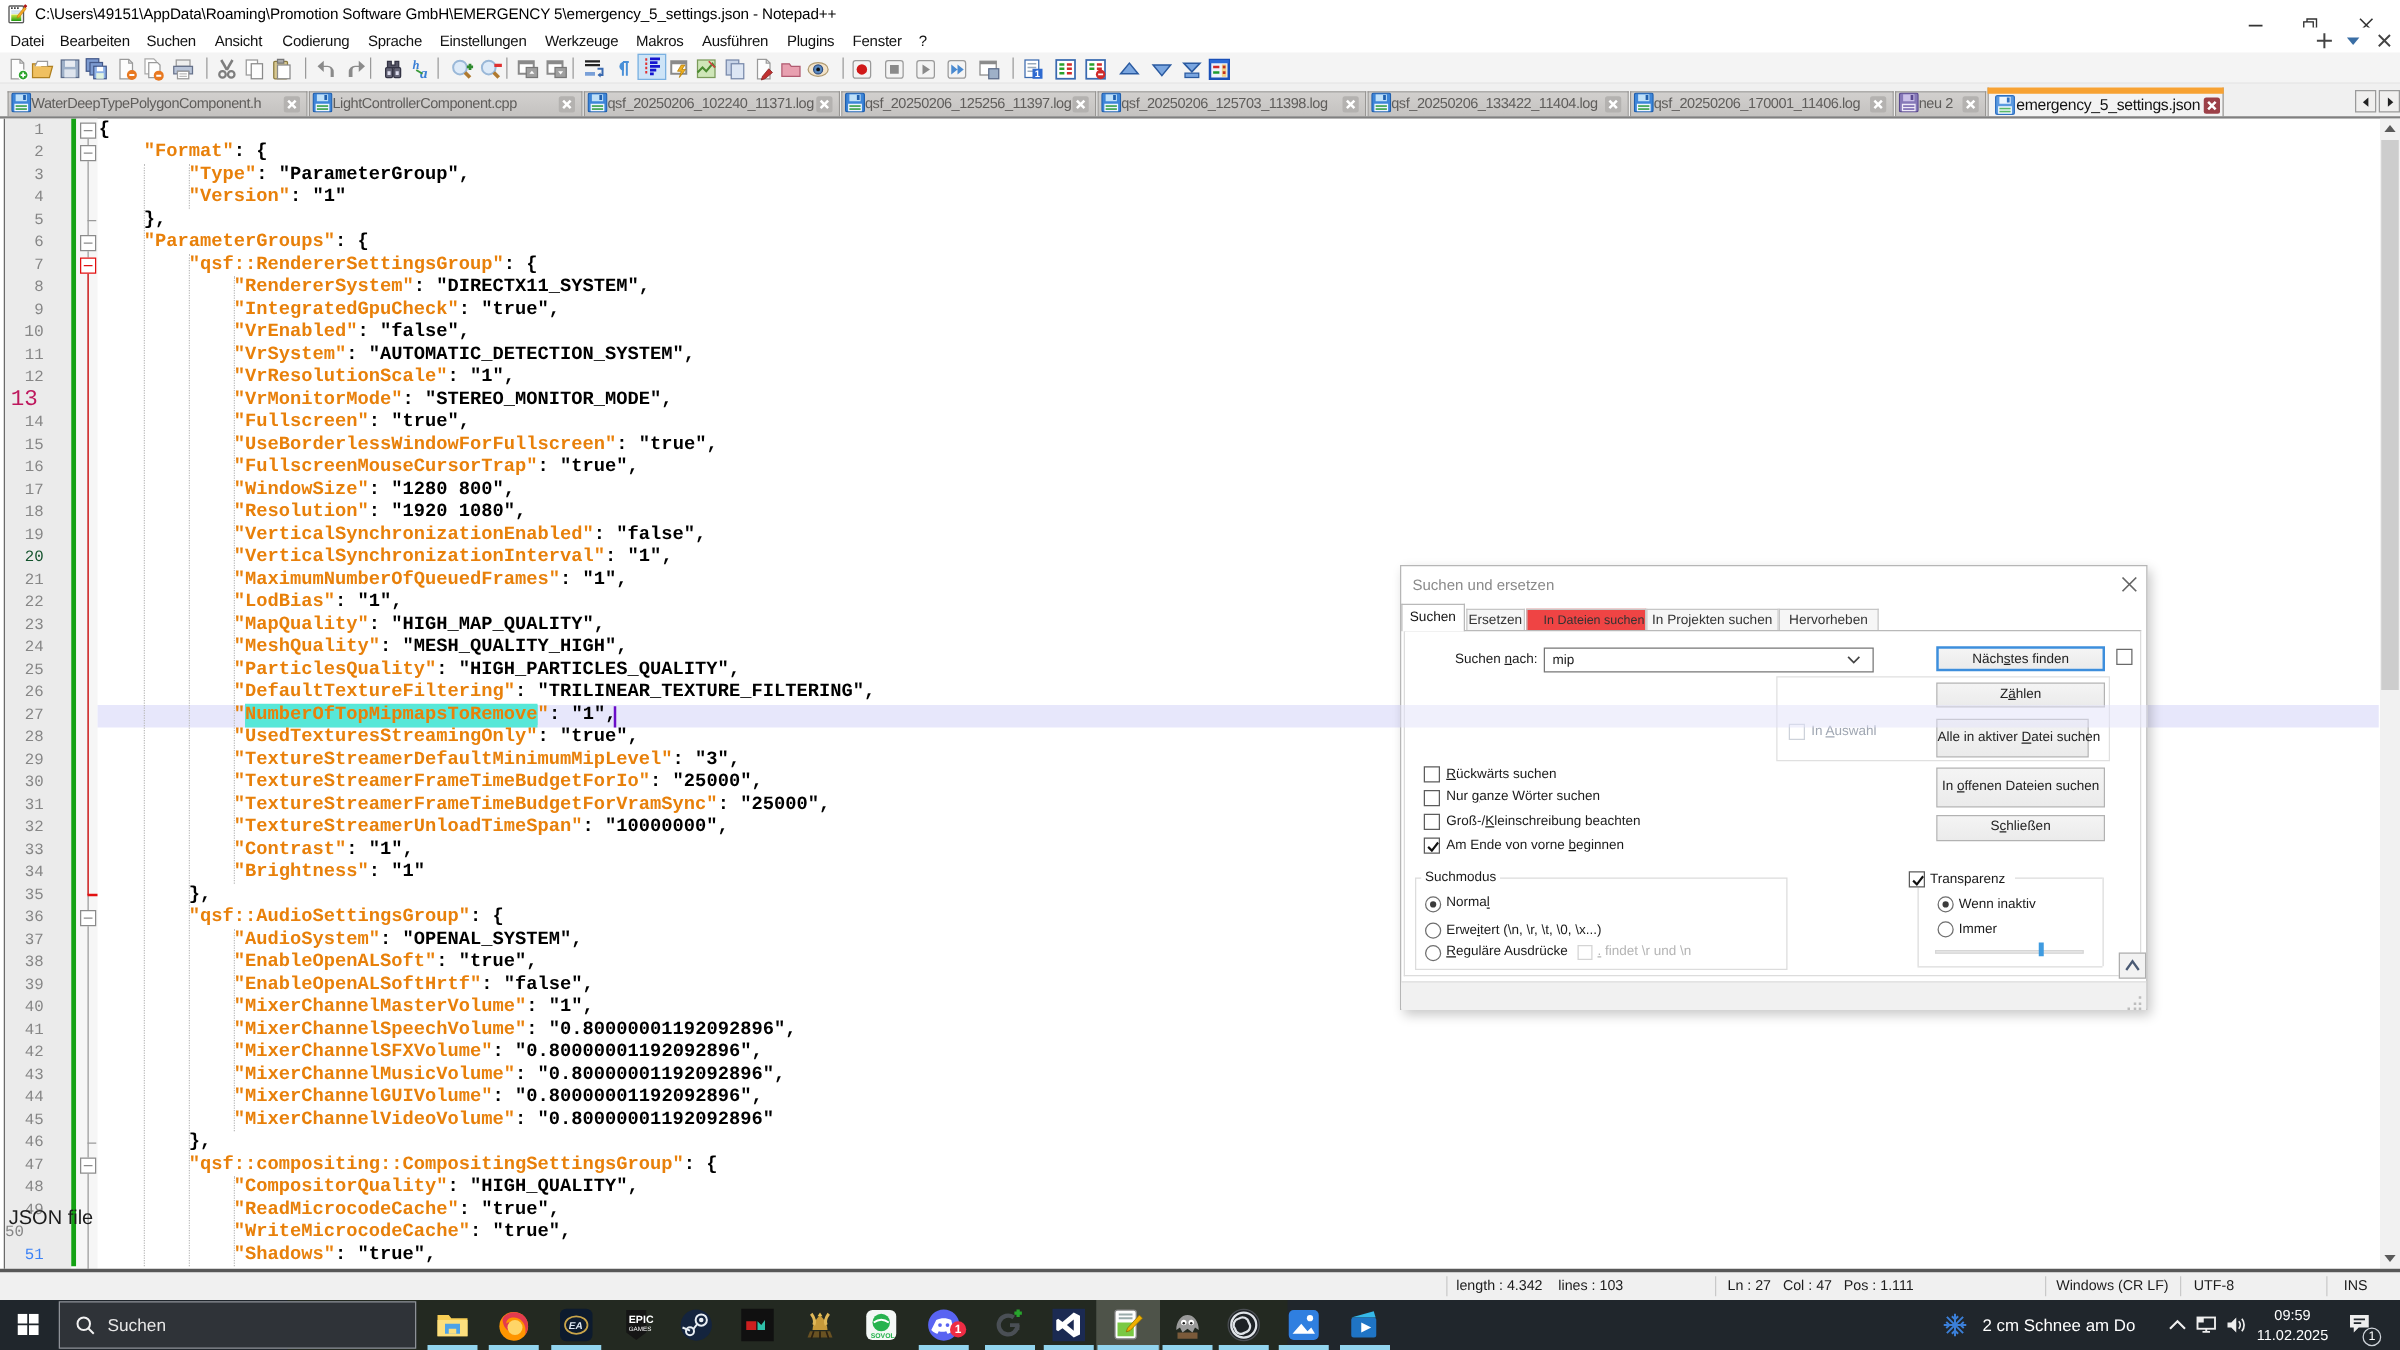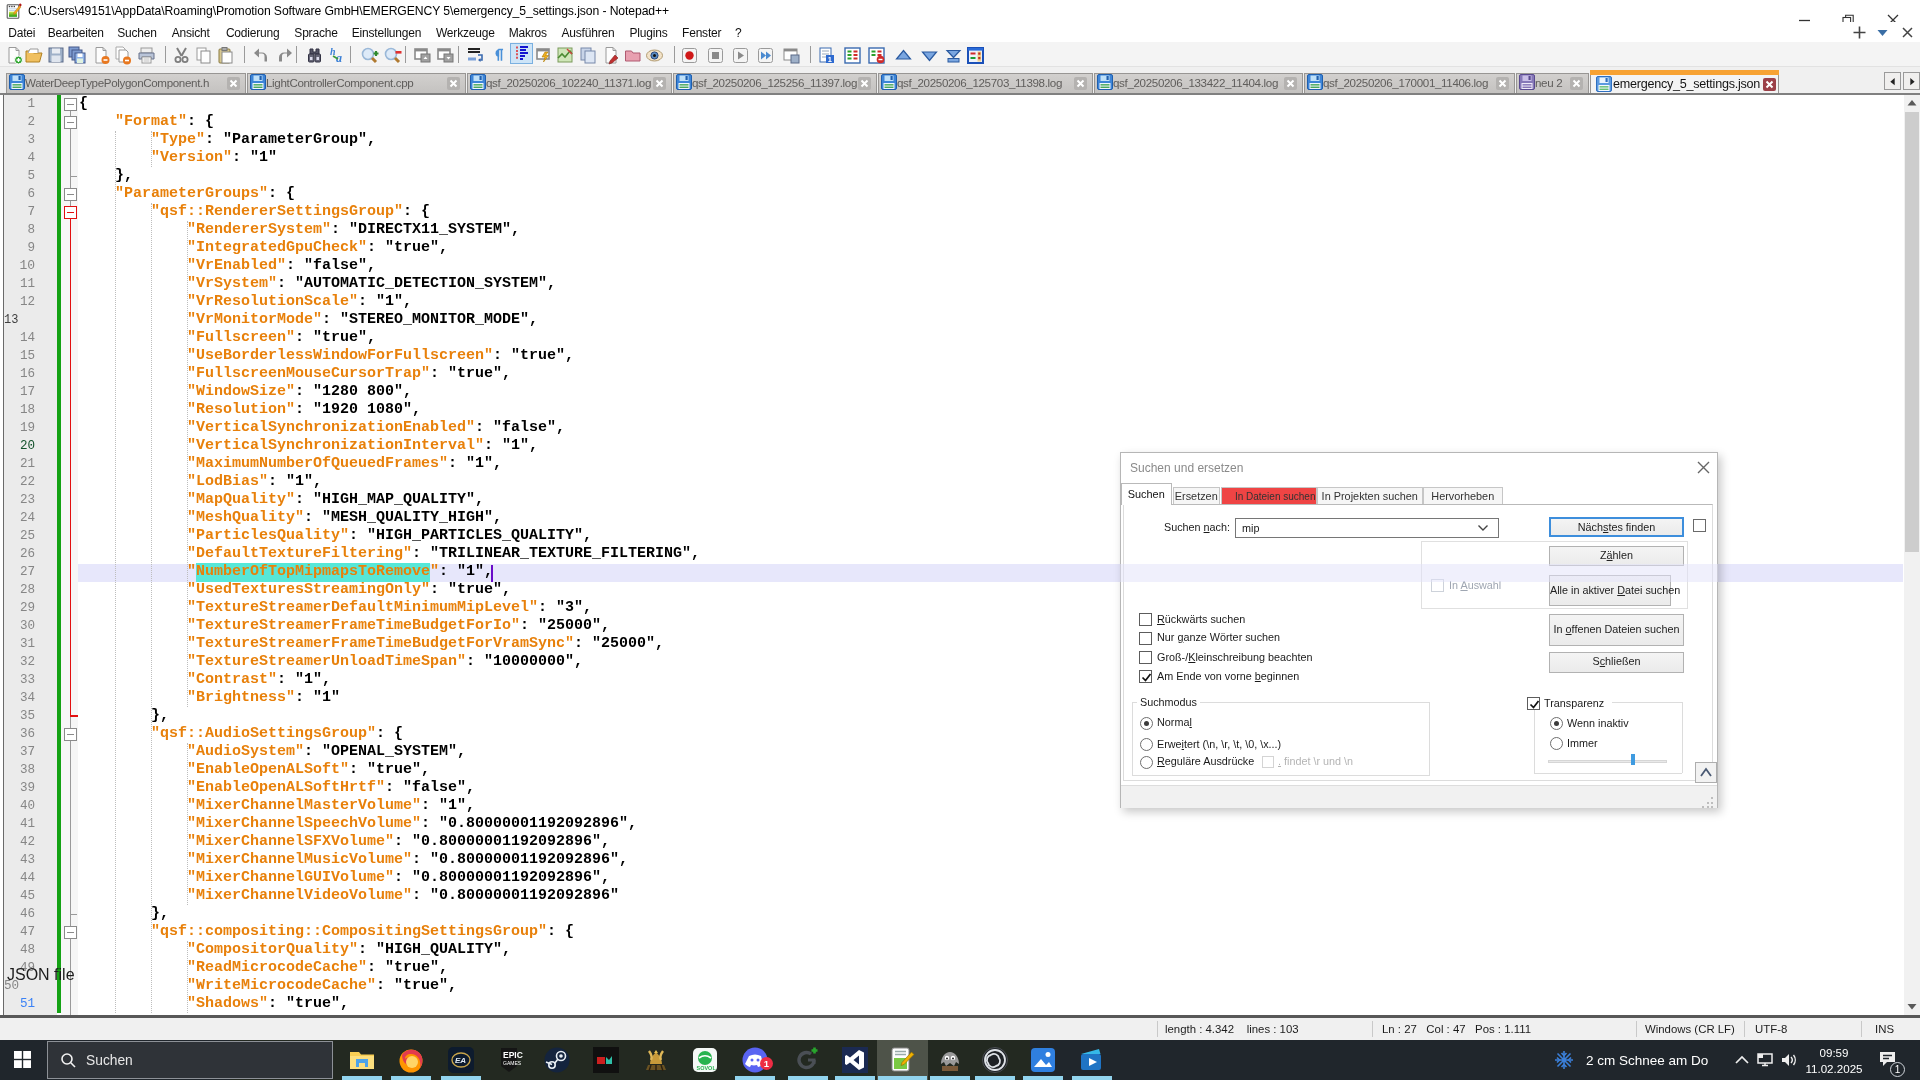--- a/index.html
+++ b/index.html
@@ -445,21 +445,21 @@
 <div class="a mono" style="left:4px;top:131px;width:31px;height:18px;line-height:18px;font-size:12.6px;color:#868686;text-align:right">3</div>
 <div class="a mono" style="left:4px;top:149px;width:31px;height:18px;line-height:18px;font-size:12.6px;color:#868686;text-align:right">4</div>
 <div class="a mono" style="left:4px;top:167px;width:31px;height:18px;line-height:18px;font-size:12.6px;color:#868686;text-align:right">5</div>
 <div class="a mono" style="left:4px;top:185px;width:31px;height:18px;line-height:18px;font-size:12.6px;color:#868686;text-align:right">6</div>
 <div class="a mono" style="left:4px;top:203px;width:31px;height:18px;line-height:18px;font-size:12.6px;color:#868686;text-align:right">7</div>
 <div class="a mono" style="left:4px;top:221px;width:31px;height:18px;line-height:18px;font-size:12.6px;color:#868686;text-align:right">8</div>
 <div class="a mono" style="left:4px;top:239px;width:31px;height:18px;line-height:18px;font-size:12.6px;color:#868686;text-align:right">9</div>
 <div class="a mono" style="left:4px;top:257px;width:31px;height:18px;line-height:18px;font-size:13px;color:#868686;text-align:right">10</div>
 <div class="a mono" style="left:4px;top:275px;width:31px;height:18px;line-height:18px;font-size:12.6px;color:#868686;text-align:right">11</div>
 <div class="a mono" style="left:4px;top:293px;width:31px;height:18px;line-height:18px;font-size:12.6px;color:#868686;text-align:right">12</div>
-<div class="a mono" style="left:4px;top:311px;width:31px;height:18px;line-height:18px;font-size:12px;color:#404040;text-align:left">13</div>
+<div class="a mono" style="left:4px;top:311px;width:31px;height:18px;line-height:18px;font-size:18px;color:#be185d;text-align:center">13</div>
 <div class="a mono" style="left:4px;top:329px;width:31px;height:18px;line-height:18px;font-size:12.6px;color:#868686;text-align:right">14</div>
 <div class="a mono" style="left:4px;top:347px;width:31px;height:18px;line-height:18px;font-size:12.6px;color:#868686;text-align:right">15</div>
 <div class="a mono" style="left:4px;top:365px;width:31px;height:18px;line-height:18px;font-size:12.6px;color:#868686;text-align:right">16</div>
 <div class="a mono" style="left:4px;top:383px;width:31px;height:18px;line-height:18px;font-size:12.6px;color:#868686;text-align:right">17</div>
 <div class="a mono" style="left:4px;top:401px;width:31px;height:18px;line-height:18px;font-size:12.6px;color:#868686;text-align:right">18</div>
 <div class="a mono" style="left:4px;top:419px;width:31px;height:18px;line-height:18px;font-size:12.6px;color:#868686;text-align:right">19</div>
 <div class="a mono" style="left:4px;top:437px;width:31px;height:18px;line-height:18px;font-size:12.6px;color:#14532d;text-align:right">20</div>
 <div class="a mono" style="left:4px;top:455px;width:31px;height:18px;line-height:18px;font-size:12.6px;color:#868686;text-align:right">21</div>
 <div class="a mono" style="left:4px;top:473px;width:31px;height:18px;line-height:18px;font-size:12.6px;color:#868686;text-align:right">22</div>
 <div class="a mono" style="left:4px;top:491px;width:31px;height:18px;line-height:18px;font-size:12.6px;color:#868686;text-align:right">23</div>

